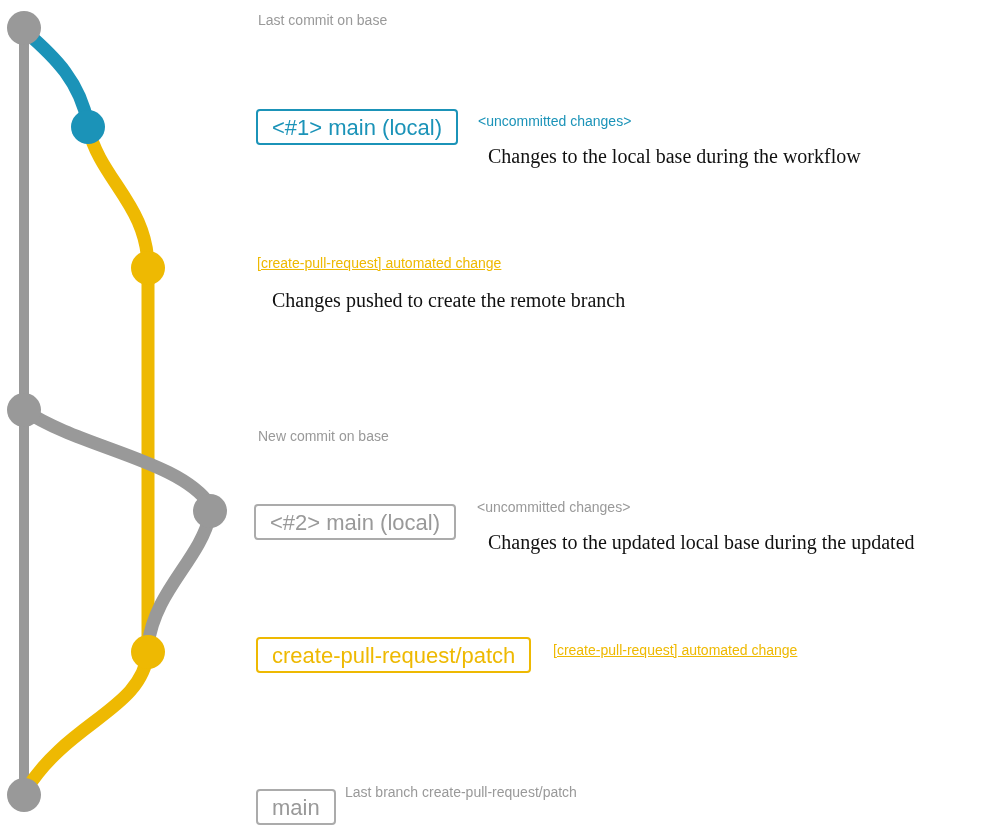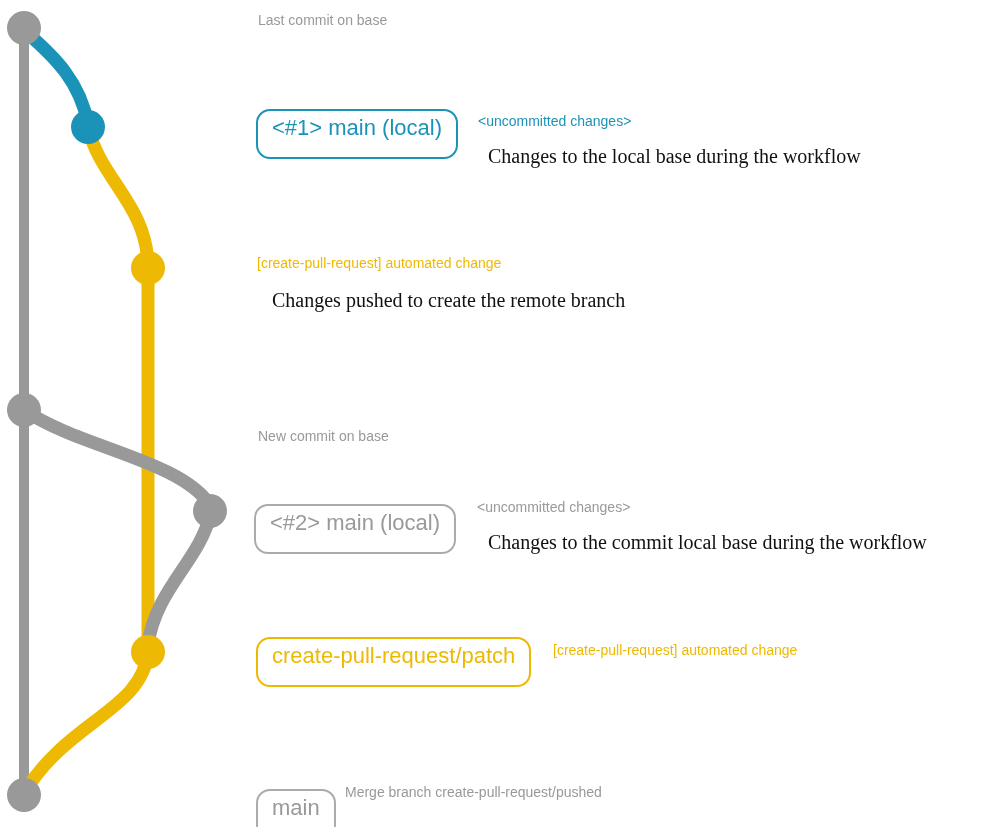--- a/index.html
+++ b/index.html
@@ -39,37 +39,37 @@
   .fill-yellow  { fill: var(--yellow); }
 
   .label {
     position: absolute;
     white-space: nowrap;
     font-size: 14px;
     line-height: 1.2;
   }
   .label.gray   { color: var(--gray); }
   .label.blue   { color: var(--blue); }
-  .label.yellow { color: var(--yellow); }
+  .label.yellow { color: var(--yellow); text-decoration: underline; }
 
   .note {
     position: absolute;
     white-space: nowrap;
     font-family: "Liberation Serif", serif;
     font-size: 20px;
     color: var(--ink);
     line-height: 1.2;
   }
   .badge {
     position: absolute;
     box-sizing: border-box;
-    height: 50px;
+    height: 36px;
     padding: 4px 14px 0 14px;
     border: 2px solid;
-    border-radius: 14px;
+    border-radius: 4px;
     font-size: 22px;
     white-space: nowrap;
   }
   .badge.blue   { color: var(--blue);  border-color: var(--blue); }
   .badge.yellow { color: var(--yellow);border-color: var(--yellow); }
   .badge.gray   { color: var(--gray);  border-color: var(--gray-border); margin-top: 10px; }
 </style>
 </head>
 <body>
 
@@ -104,21 +104,21 @@
   <div class="label blue" style="left:478px; top:113px;">&lt;uncommitted changes&gt;</div>
   <div class="note" style="left:488px; top:144px;">Changes to the local base during the workflow</div>
 
   <div class="label yellow" style="left:257px; top:255px;">[create-pull-request] automated change</div>
   <div class="note" style="left:272px; top:288px;">Changes pushed to create the remote branch</div>
 
   <div class="label gray" style="left:258px; top:397px;margin-top:31px;">New commit on base</div>
 
   <div class="badge gray" style="left:254px; top:494px;">&lt;#2&gt; main (local)</div>
   <div class="label gray" style="left:477px; top:499px;">&lt;uncommitted changes&gt;</div>
-  <div class="note" style="left:488px; top:530px;">Changes to the commit local base during the workflow</div>
+  <div class="note" style="left:488px; top:530px;">Changes to the updated local base during the updated</div>
 
   <div class="badge yellow" style="left:256px; top:637px;">create-pull-request/patch</div>
   <div class="label yellow" style="left:553px; top:642px;">[create-pull-request] automated change</div>
 
   <div class="badge gray" style="left:256px; top:779px;text-align:center;">main</div>
-  <div class="label gray" style="left:345px; top:784px;">Merge branch create-pull-request/pushed</div>
+  <div class="label gray" style="left:345px; top:784px;">Last branch create-pull-request/patch</div>
 
 </div>
 
 </body></html>

